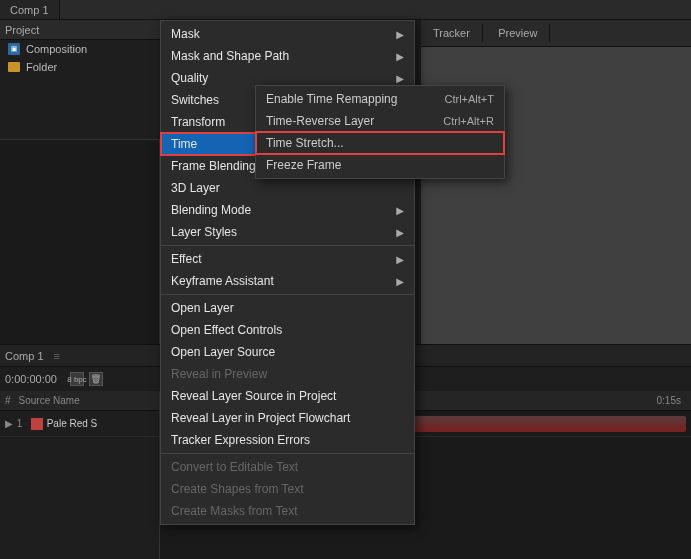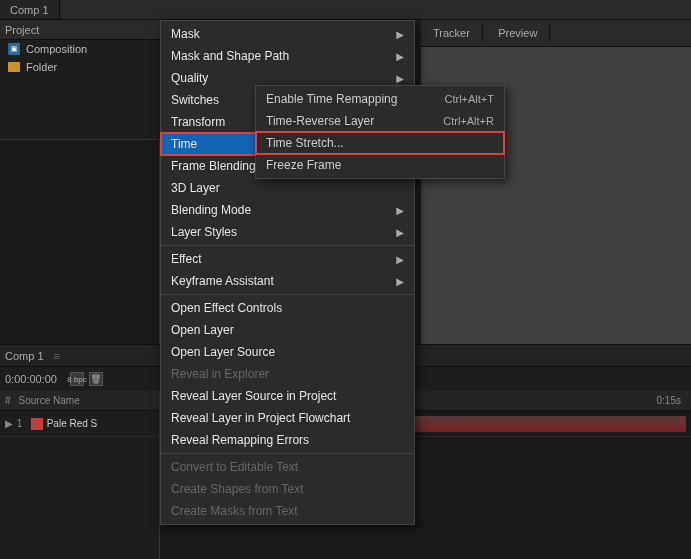--- a/index.html
+++ b/index.html
@@ -432,39 +432,39 @@
     <div class="menu-item">
       <span class="menu-item-text">Effect</span>
       <span class="menu-arrow">▶</span>
     </div>
     <div class="menu-item">
       <span class="menu-item-text">Keyframe Assistant</span>
       <span class="menu-arrow">▶</span>
     </div>
     <div class="menu-separator"></div>
     <div class="menu-item">
+      <span class="menu-item-text">Open Layer</span>
+    </div>
+    <div class="menu-item">
       <span class="menu-item-text">Open Effect Controls</span>
     </div>
     <div class="menu-item">
-      <span class="menu-item-text">Open Layer</span>
-    </div>
-    <div class="menu-item">
       <span class="menu-item-text">Open Layer Source</span>
     </div>
     <div class="menu-item">
-      <span class="menu-item-text disabled">Reveal in Explorer</span>
+      <span class="menu-item-text disabled">Reveal in Preview</span>
     </div>
     <div class="menu-item">
       <span class="menu-item-text">Reveal Layer Source in Project</span>
     </div>
     <div class="menu-item">
       <span class="menu-item-text">Reveal Layer in Project Flowchart</span>
     </div>
     <div class="menu-item">
-      <span class="menu-item-text">Reveal Remapping Errors</span>
+      <span class="menu-item-text">Tracker Expression Errors</span>
     </div>
     <div class="menu-separator"></div>
     <div class="menu-item">
       <span class="menu-item-text disabled">Convert to Editable Text</span>
     </div>
     <div class="menu-item">
       <span class="menu-item-text disabled">Create Shapes from Text</span>
     </div>
     <div class="menu-item">
       <span class="menu-item-text disabled">Create Masks from Text</span>

